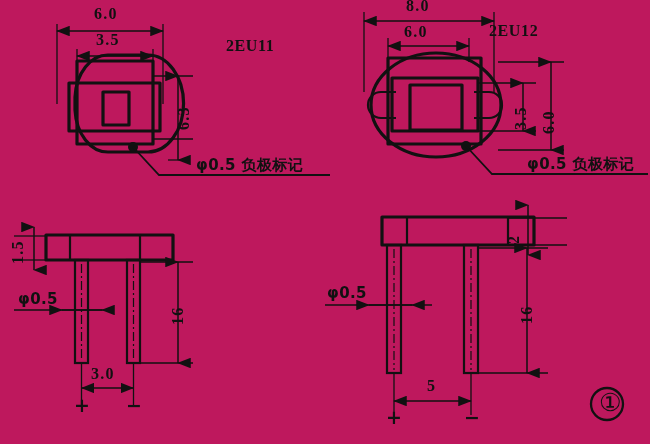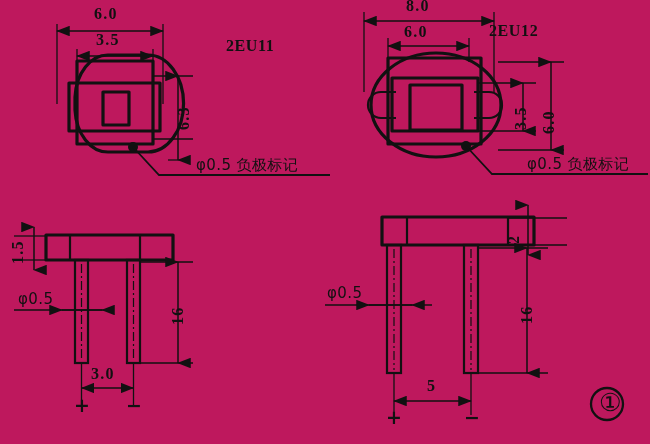--- a/index.html
+++ b/index.html
@@ -93,21 +93,21 @@
     transform: rotate(-90deg);
   }
   .part-label {
     font-size: 16px;
     font-weight: bold;
     font-family: "Liberation Serif", "DejaVu Serif", serif;
     letter-spacing: 0.6px;
   }
   .note-text {
     font-size: 15px;
-    font-weight: normal;
+    font-weight: bold;
     font-family: "DejaVu Sans", "Liberation Sans", sans-serif;
     letter-spacing: 0.4px;
   }
   .polarity {
     font-size: 19px;
     font-weight: bold;
     font-family: "DejaVu Sans", "Liberation Sans", sans-serif;
   }
   .fig-num {
     font-size: 25px;

